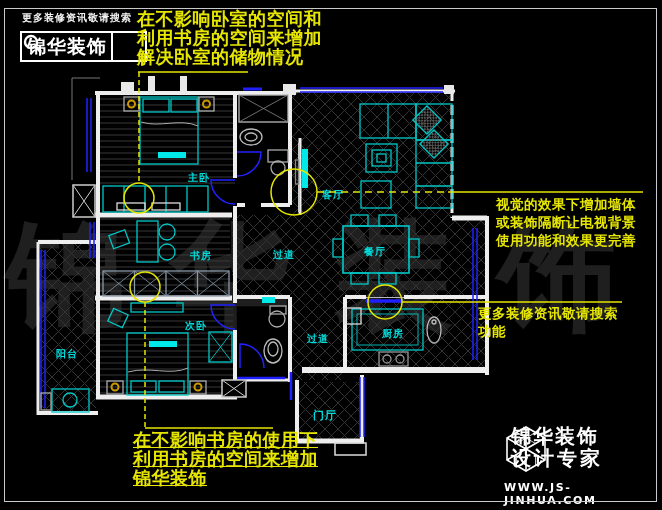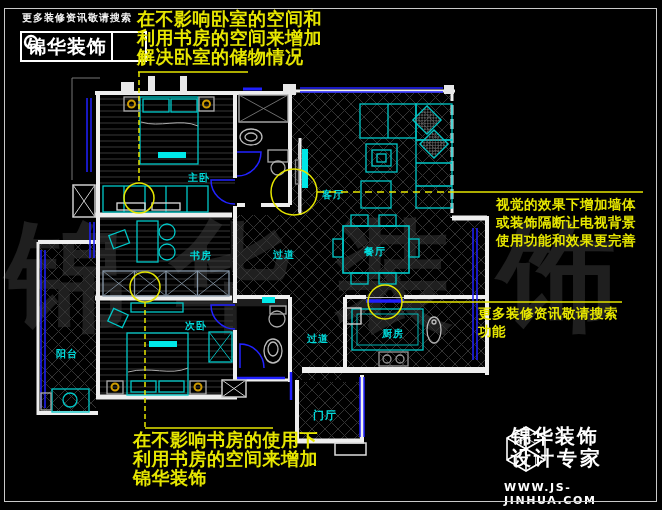--- a/index.html
+++ b/index.html
@@ -15,21 +15,21 @@
   #logo-box .txt{color:#fff;font-family:"DejaVu Serif",serif;font-weight:bold;
                  font-size:19px;line-height:27px;padding:0 4px 0 5px;letter-spacing:1px;}
   #logo-box .mag{border-left:2px solid #fff;width:32px;display:flex;
                  align-items:center;justify-content:center;}
   
   .annot{position:absolute;color:#e6e600;font-weight:bold;font-size:18px;
          line-height:19px;letter-spacing:.5px;white-space:nowrap;}
   #annot-top{left:137px;top:9px;}
   #annot-living{left:496px;top:195px;font-size:13.5px;line-height:18px;}
   #annot-kitchen{left:478px;top:304px;font-size:13.5px;line-height:18px;}
-  #annot-study{left:133px;top:430px;}
+  #annot-study{left:133px;top:430px;text-decoration:underline;}
   
   #brand{position:absolute;left:504px;top:425px;color:#fff;}
   #brand .row{display:flex;align-items:center;}
   #brand .names{margin-left:7px;font-family:"DejaVu Serif",serif;font-weight:bold;}
   #brand .nm{font-size:20px;line-height:22px;letter-spacing:2px;}
   #brand .tg{font-size:20px;line-height:22px;letter-spacing:3px;}
   #brand .url{font-size:11px;font-weight:bold;letter-spacing:1.6px;margin-top:12px;
               font-family:"DejaVu Sans",sans-serif;}
   svg{position:absolute;left:0;top:0;}
   text.room{fill:#00dcdc;font-size:10px;font-weight:bold;letter-spacing:1px;}

